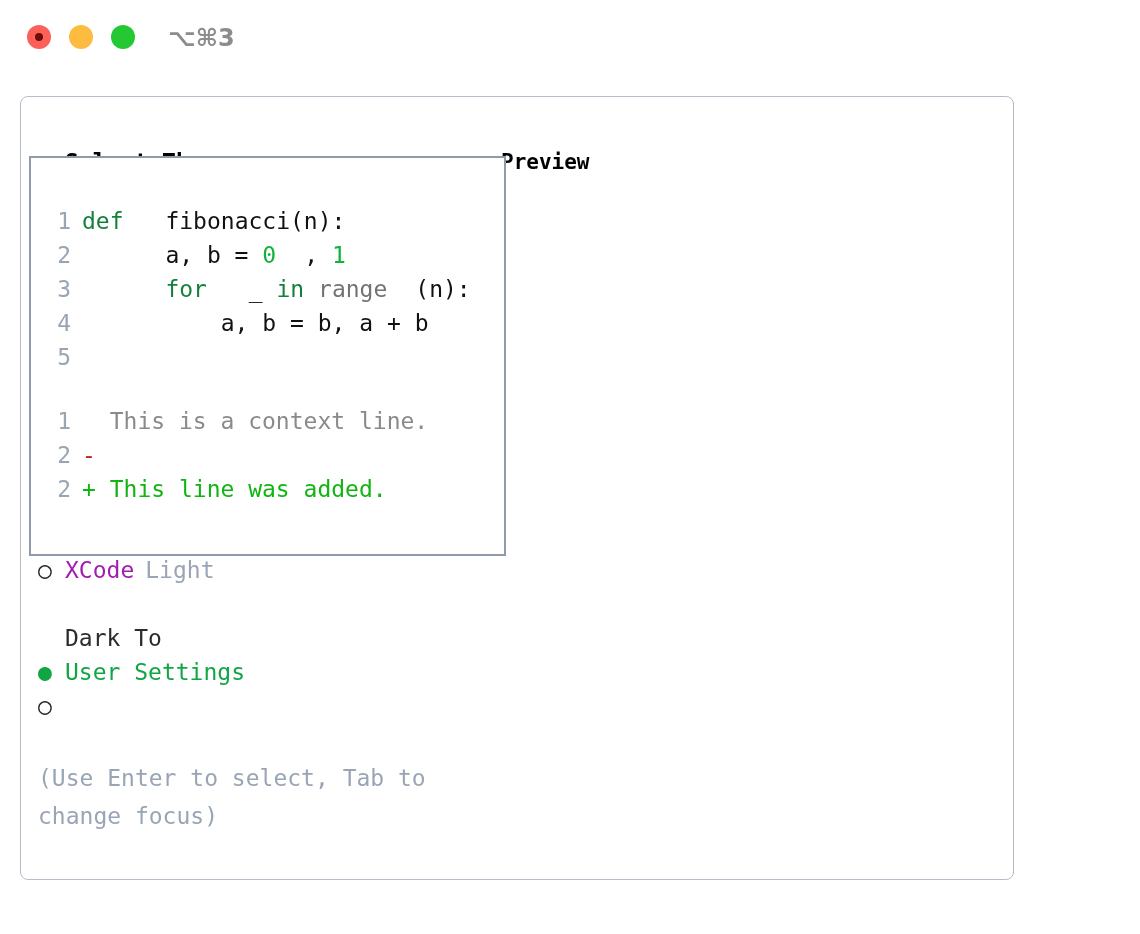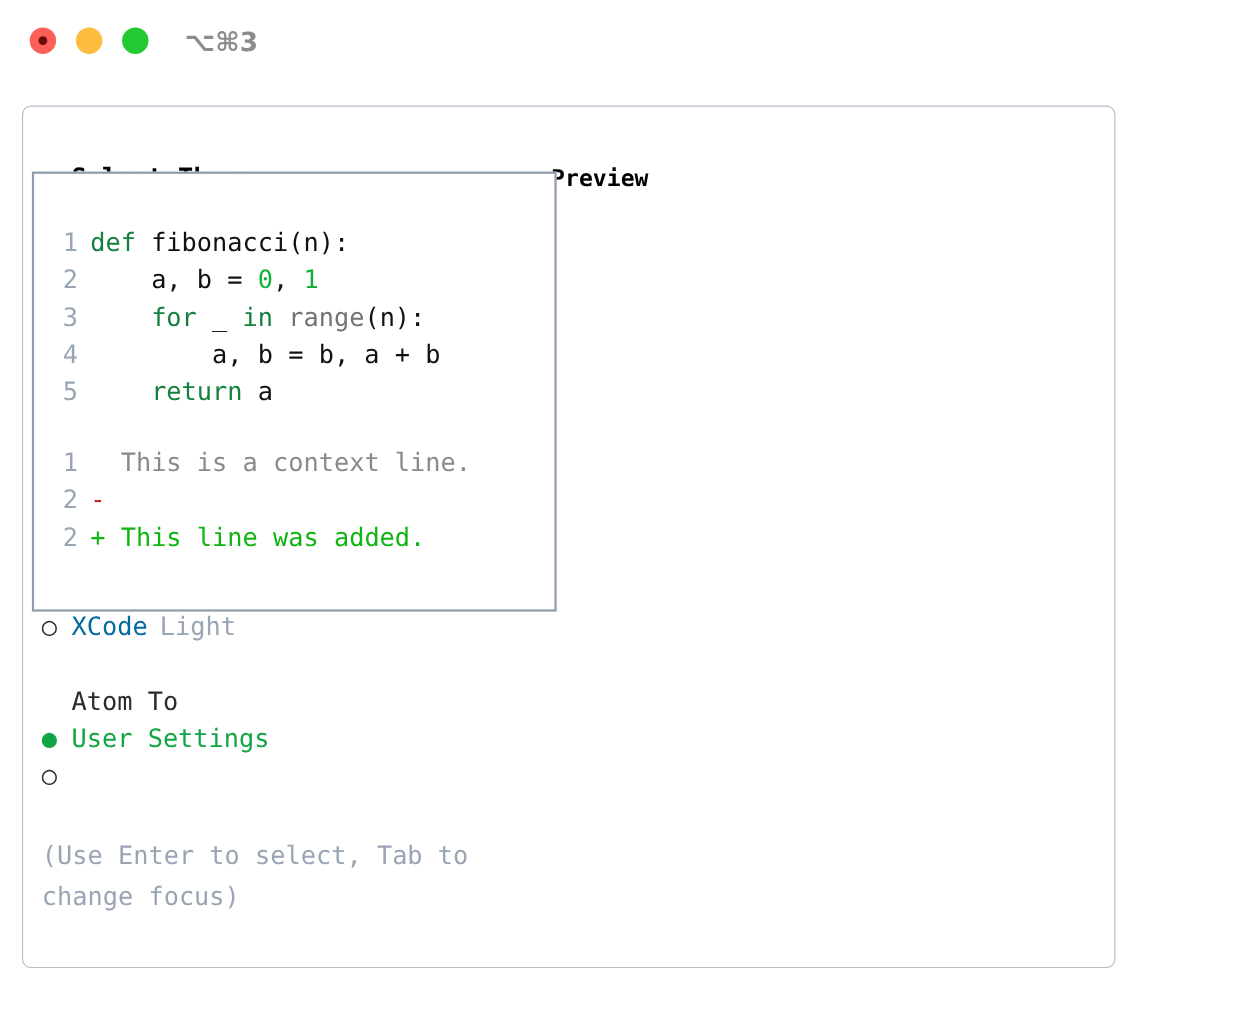--- a/index.html
+++ b/index.html
@@ -115,21 +115,21 @@
     width: 27px;
     flex: 0 0 27px;
     color: #2b2b2b;
     font-size: 23px;
   }
   .marker.empty { color: transparent; }
 
   .row.header .marker,
   .row.header .label { font-weight: bold; color: #000000; }
 
-  .label { color: #0369a1; }
+  .label { color: #a21caf; }
   .label.selected { color: #11a644; }
   .variant {
     color: #99a5b5;
     margin-left: 11px;
   }
   .row.selected .marker { color: #11a644; }
 
   .row.group-label { height: 34px; }
   .row.group-label .label { color: #2b2b2b; }
 
@@ -192,21 +192,21 @@
     width: 24px;
     text-align: right;
     color: #9aa5b3;
     margin-right: 11px;
   }
   .code-text { white-space: pre; }
 
   .tok-kw   { color: #15803d; }
   .tok-fn   { color: #737373; }
   .tok-num  { color: #11b23c; }
-  .tok-plain{ color: #111111; }
+  .tok-plain{ color: #111111; margin-left: 28px; }
 
   .diff-gap { height: 30px; }
   .diff-context { color: #8a8a8a; }
   .diff-del     { color: #c01e17; }
   .diff-add     { color: #11b511; }
 </style>
 </head>
 <body>
 
 <div id="app-window">
@@ -240,42 +240,42 @@
             <div class="row"><span class="marker">○</span><span class="label">Default Light</span><span class="variant">Light</span></div>
             <div class="row"><span class="marker">○</span><span class="label">GitHub Light</span><span class="variant">Light</span></div>
             <div class="row"><span class="marker">○</span><span class="label">Google Code</span><span class="variant">Light</span></div>
             <div class="row"><span class="marker">○</span><span class="label">XCode</span><span class="variant">Light</span></div>
           </div>
 
         <div class="spacer-row"></div>
 
         <div class="row group-label">
           <span class="marker empty">○</span>
-          <span class="label">Atom To</span>
+          <span class="label">Dark To</span>
         </div>
         <div id="apply-options">
             <div class="row selected"><span class="marker">●</span><span class="label selected">User Settings</span></div>
             <div class="row"><span class="marker">○</span></div>
           </div>
       </div>
 
       <div id="help-text">(Use Enter to select, Tab to change focus)</div>
 
       <div id="preview-column">
         <div id="preview-title">Preview</div>
       </div>
 
       <div id="preview-box">
         <div id="code-area">
           <div id="code-lines">
               <div class="code-line"><span class="gutter">1</span><span class="code-text"><span class="tok-kw">def </span><span class="tok-plain">fibonacci(n):</span></span></div>
               <div class="code-line"><span class="gutter">2</span><span class="code-text"><span class="tok-plain">    a, b = </span><span class="tok-num">0</span><span class="tok-plain">, </span><span class="tok-num">1</span></span></div>
               <div class="code-line"><span class="gutter">3</span><span class="code-text"><span class="tok-plain">    </span><span class="tok-kw">for </span><span class="tok-plain">_ </span><span class="tok-kw">in </span><span class="tok-fn">range</span><span class="tok-plain">(n):</span></span></div>
               <div class="code-line"><span class="gutter">4</span><span class="code-text"><span class="tok-plain">        a, b = b, a + b</span></span></div>
-              <div class="code-line"><span class="gutter">5</span><span class="code-text"><span class="tok-plain">    </span><span class="tok-kw">return </span><span class="tok-plain">a</span></span></div>
+              <div class="code-line"><span class="gutter">5</span></div>
             </div>
           <div class="diff-gap"></div>
           <div id="diff-lines">
               <div class="code-line"><span class="gutter">1</span><span class="code-text diff-context"> </span><span class="code-text diff-context"> This is a context line.</span></div>
               <div class="code-line"><span class="gutter">2</span><span class="code-text diff-del">-</span></div>
               <div class="code-line"><span class="gutter">2</span><span class="code-text diff-add">+</span><span class="code-text diff-add"> This line was added.</span></div>
             </div>
         </div>
       </div>
 

